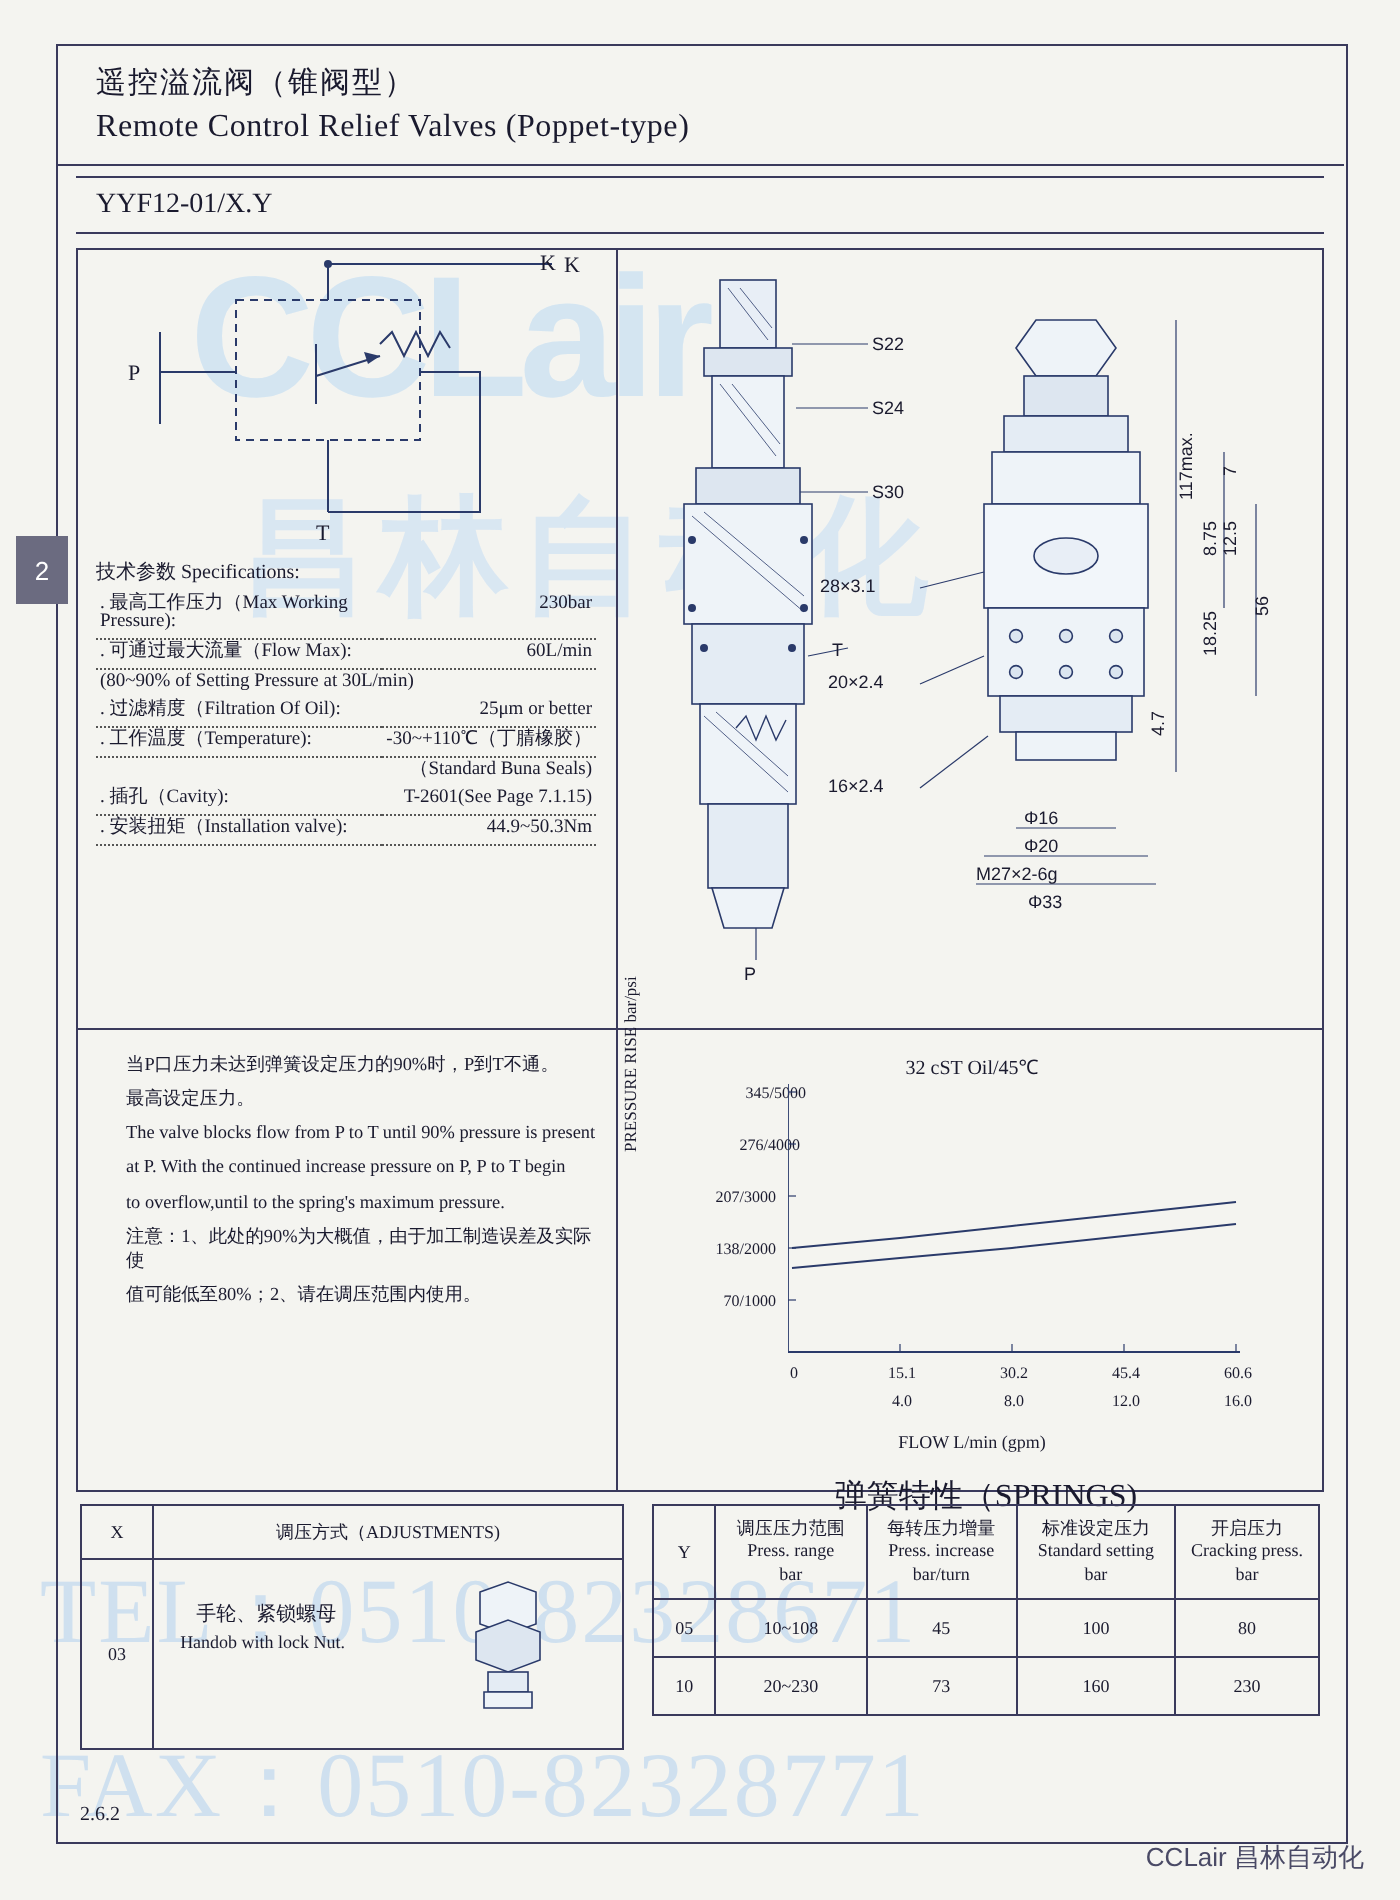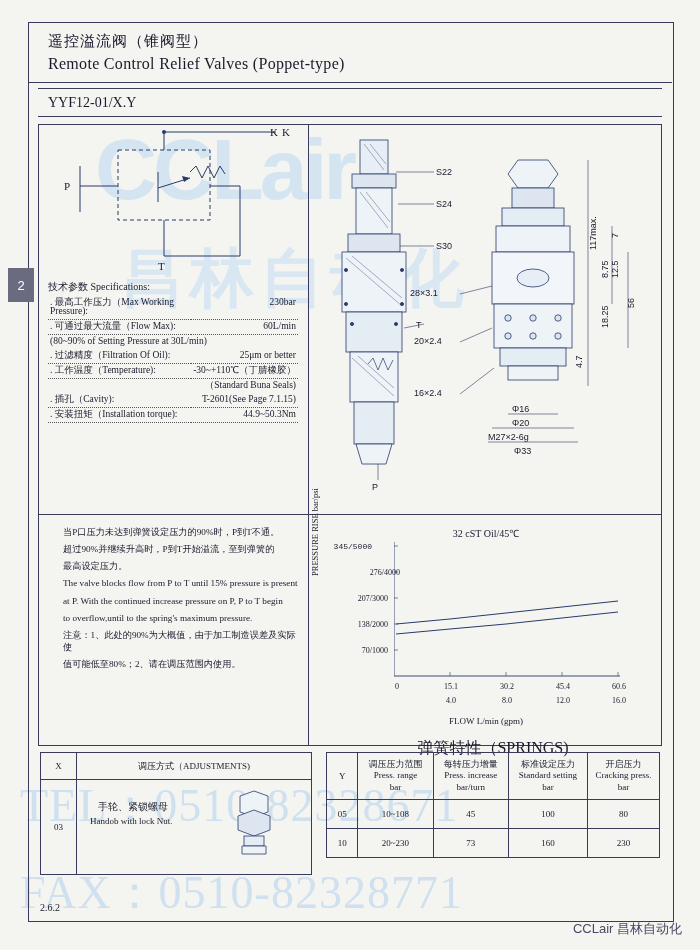--- a/index.html
+++ b/index.html
@@ -195,21 +195,21 @@
       </tr>
       <tr>
         <td></td>
         <td class="val">（Standard Buna Seals)</td>
       </tr>
       <tr>
         <td class="dotline">. 插孔（Cavity):</td>
         <td class="val dotline">T-2601(See Page 7.1.15)</td>
       </tr>
       <tr>
-        <td class="dotline">. 安装扭矩（Installation torque):</td>
+        <td class="dotline">. 安装扭矩（Installation valve):</td>
         <td class="val dotline">44.9~50.3Nm</td>
       </tr>
     </tbody>
       </table>
   </div>
 
   <div style="position:absolute;left:312px;top:128px;width:348px;height:382px;">
     <svg width="348" height="382" viewBox="0 0 348 382">
       <g stroke="#2a3a6a" fill="none" stroke-width="0.8">
 
@@ -295,35 +295,34 @@
         <text x="200" y="284">Φ16</text>
         <text x="200" y="298">Φ20</text>
         <text x="176" y="312">M27×2-6g</text>
         <text x="202" y="326">Φ33</text>
       </g>
     </svg>
   </div>
 
   <div class="note">
     <p>当P口压力未达到弹簧设定压力的90%时，P到T不通。</p>
-    <p>超过90%并继续升高时，P到T开始溢流，至到弹簧的</p>
     <p>最高设定压力。</p>
-    <p class="en">The valve blocks flow from P to T until 15% pressure is present</p>
+    <p class="en">The valve blocks flow from P to T until 90% pressure is present</p>
     <p class="en">at P. With the continued increase pressure on P, P to T begin</p>
     <p class="en">to overflow,until to the spring's maximum pressure.</p>
     <p>注意：1、此处的90%为大概值，由于加工制造误差及实际使</p>
     <p>值可能低至80%；2、请在调压范围内使用。</p>
   </div>
 
   <div class="chart">
     <div class="chart-title">32 cST Oil/45℃</div>
 
     <div class="ylab">PRESSURE  RISE  bar/psi</div>
 
-    <div class="ytick" style="left:12px;top:22px;font-family:Liberation Mono, monospace;">345/5000</div>
+    <div class="ytick" style="left:43px;top:22px;">345/5000</div>
     <div class="ytick" style="left:40px;top:48px;">276/4000</div>
     <div class="ytick" style="left:28px;top:74px;">207/3000</div>
     <div class="ytick" style="left:28px;top:100px;">138/2000</div>
     <div class="ytick" style="left:28px;top:126px;">70/1000</div>
 
     <svg style="position:absolute;left:82px;top:22px;" width="230" height="140" viewBox="0 0 230 140">
       <line x1="0" y1="0" x2="0" y2="134" stroke="#2a3a6a" stroke-width="0.9"></line>
       <line x1="0" y1="134" x2="226" y2="134" stroke="#2a3a6a" stroke-width="0.9"></line>
       <g stroke="#2a3a6a" stroke-width="0.6">
         <line x1="0" y1="4" x2="4" y2="4"></line>

